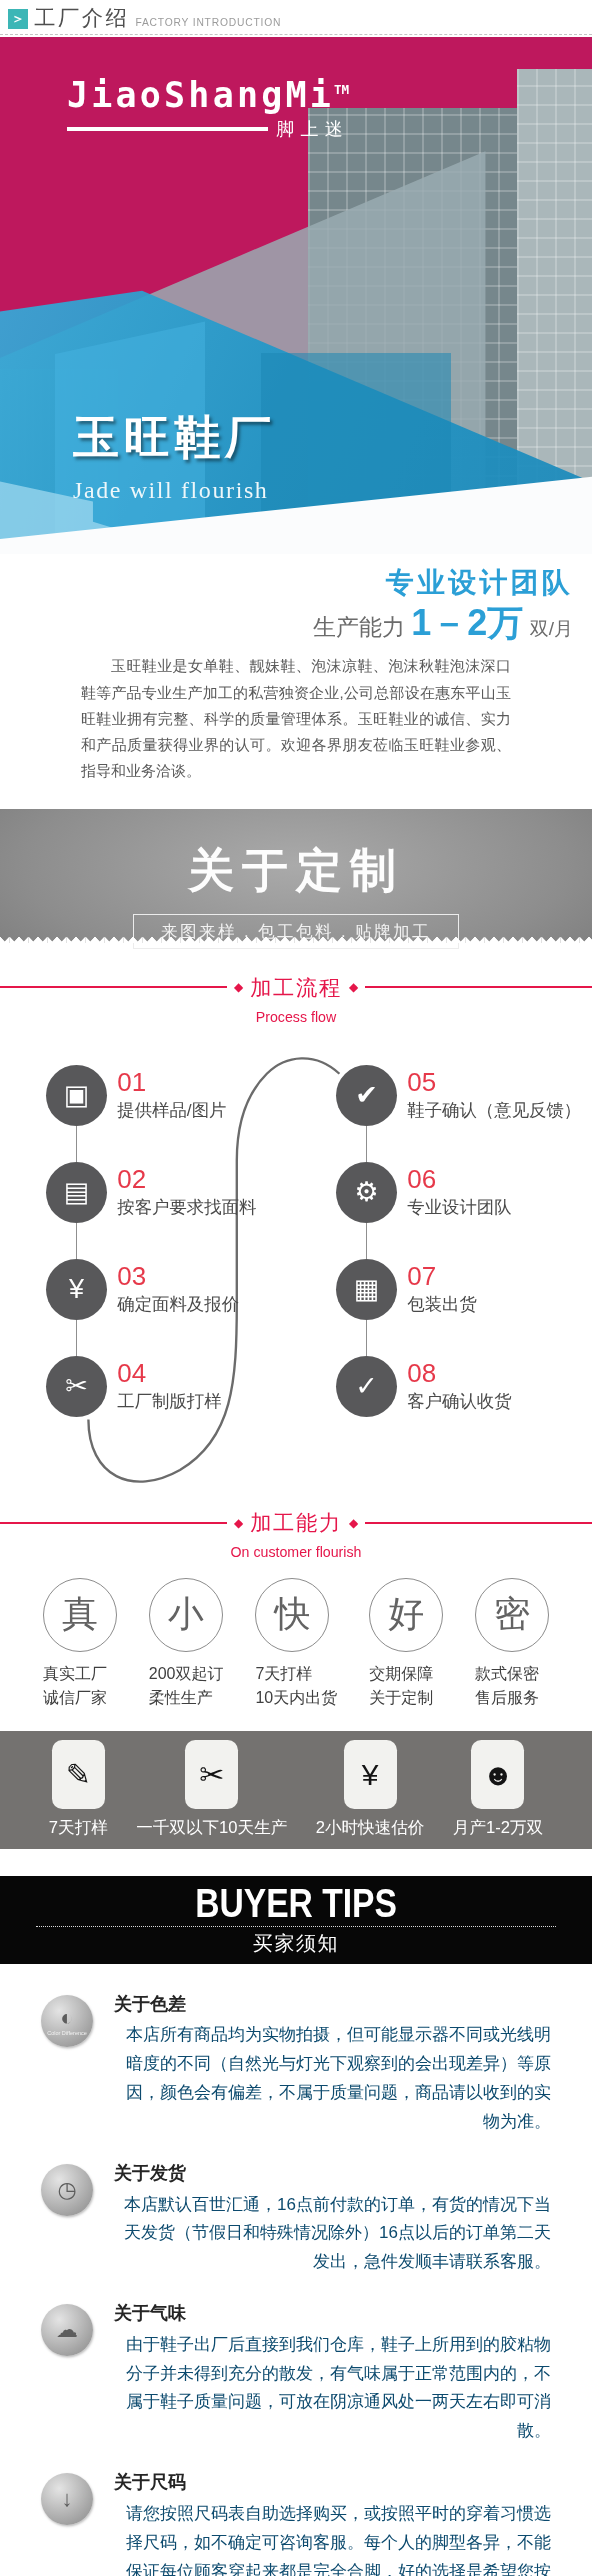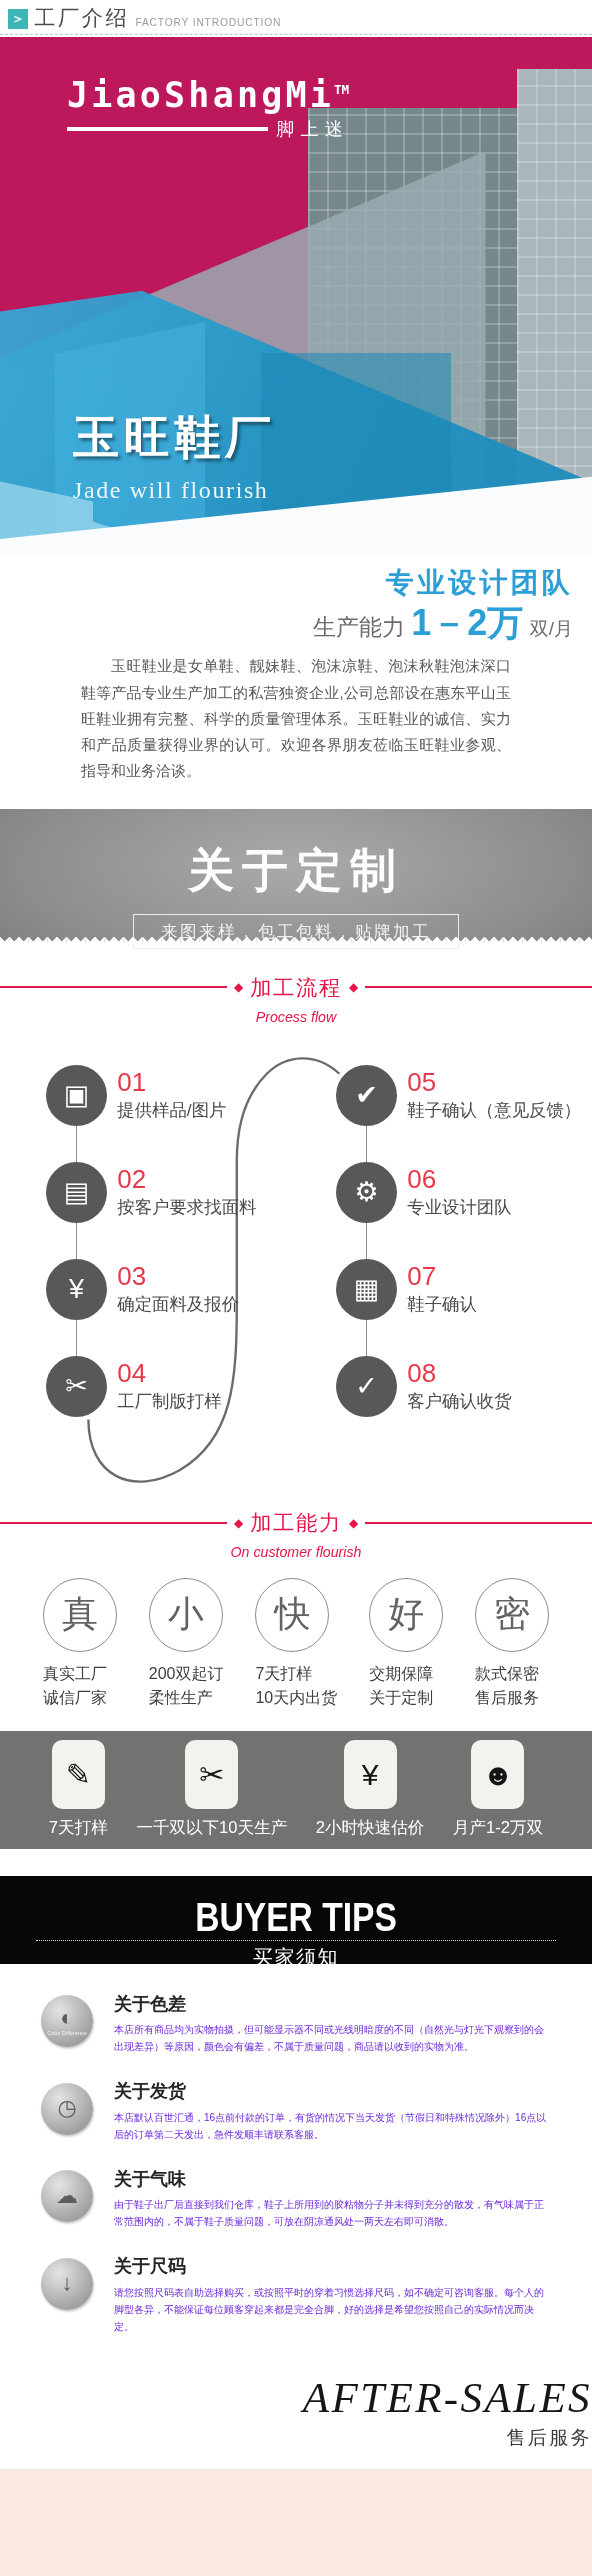--- a/index.html
+++ b/index.html
@@ -68,21 +68,21 @@
   .teeth { position:absolute; left:0; bottom:-0.8px; width:100%; height:9.5px;
       background:linear-gradient(-45deg,#ffffff 4.7px,transparent 0) 0 0/9.5px 9.5px repeat-x,
                  linear-gradient(45deg,#ffffff 4.7px,transparent 0) 0 0/9.5px 9.5px repeat-x; }
 
   
   .sec-header { margin-top:30px; }
   .sh-row { display:flex; align-items:center; }
   .sh-line { flex:1; height:1.6px; background:#e5164a; }
   .sh-diamond { color:#e5164a; font-size:12px; margin:0 7.1px; }
   .sh-title { color:#e5164a; font-size:21.3px; letter-spacing:1.6px; }
-  .sh-sub { text-align:center; color:#e5164a; font-size:14.2px; margin-top:7.1px;font-style:italic; }
+  .sh-sub { text-align:center; color:#e5164a; font-size:14.2px; margin-top:7.1px; }
 
   
   .flow { position:relative; height:454px; margin-top:25px; }
   .flow svg { position:absolute; left:0; top:0; }
   .fline { position:absolute; width:0.8px; top:15px; height:319px; background:#8f8f8f; }
   .fline-l { left:76px; } .fline-r { left:366px; }
   .flow-col { position:absolute; top:15px; }
   .col-l { left:46px; } .col-r { left:336px; }
   .step { display:flex; align-items:center; height:61px; margin-bottom:36px; }
   .step-circle { width:61px; height:61px; border-radius:50%; background:#58585a; flex:0 0 61px;
@@ -100,38 +100,38 @@
 
   
   .gray-band { margin-top:20.5px; height:118px; background:#747270; display:flex;
       justify-content:space-evenly; align-items:center; padding:0 20.5px; }
   .feat { text-align:center; }
   .feat-tile { width:53px; height:69px; background:#f2f2ef; border-radius:10.3px; margin:0 auto;
       display:flex; align-items:center; justify-content:center; font-size:30px; color:#141414; }
   .feat-label { color:#fff; font-size:16.6px; margin-top:8px; white-space:nowrap; }
 
   
-  .black-band { margin-top:27px; height:88px; background:#070707; text-align:center; padding-top:20px; }
+  .black-band { margin-top:27px; height:88px; background:#070707; text-align:center; padding-top:6px; }
   .bb-title { color:#fff; font-size:41px; font-weight:bold; display:inline-block;
       transform:scaleX(.82); letter-spacing:0; line-height:1.05; }
   .bb-dots { width:88%; margin:1.6px auto 3.2px; border-top:1.6px dotted #d8d8d8; }
   .bb-sub { color:#fff; font-size:20px; letter-spacing:1.6px; }
 
   
   .tips { padding:28.4px 41px 3.2px; }
   .tip { display:flex; margin-bottom:24px; }
   .tip-ico { flex:0 0 73px; padding-top:3.2px; }
   .tip-badge { width:52px; height:52px; border-radius:50%;
       background:radial-gradient(circle at 35% 30%, #e4e4e4, #9e9e9e 75%);
       box-shadow:0.8px 1.6px 2.4px rgba(0,0,0,.25);
       display:flex; flex-direction:column; align-items:center; justify-content:center; color:#5d5d5d; }
   .tip-glyph { font-size:22px; line-height:1; }
   .tip-badge-cap { font-size:5.5px; color:#f2f2f2; margin-top:0.8px; }
   .tip-title { font-size:18px; font-weight:bold; color:#252525; margin-bottom:5.5px; }
-  .tip-text { font-size:10px; color:#6d28d9; line-height:1.7; max-width:438px; }
+  .tip-text { font-size:17px; color:#0c4a6e; line-height:1.7; max-width:438px;text-align:right; }
 
   
   .after { text-align:right; margin-top:11px; }
   .as-title { font-family:"Liberation Serif","DejaVu Serif",serif; font-style:italic;
       font-size:43px; color:#161616; letter-spacing:2.4px; }
   .as-sub { font-size:19px; color:#3a3a3a; margin-top:3.2px; letter-spacing:2.4px; }
 
   
   .pink { margin-top:17.4px; background:#f9e9e1; text-align:center; padding:30px 0 9.5px; flex:1; }
 </style>
@@ -265,21 +265,21 @@
             <div class="step-label">专业设计团队</div>
           </div>
         </div>
 
         <div class="step">
           <div class="step-circle">
             <span>▦</span>
           </div>
           <div class="step-txt">
             <div class="step-num">07</div>
-            <div class="step-label">鞋子确认</div>
+            <div class="step-label">包装出货</div>
           </div>
         </div>
 
         <div class="step">
           <div class="step-circle">
             <span>✓</span>
           </div>
           <div class="step-txt">
             <div class="step-num">08</div>
             <div class="step-label">客户确认收货</div>

